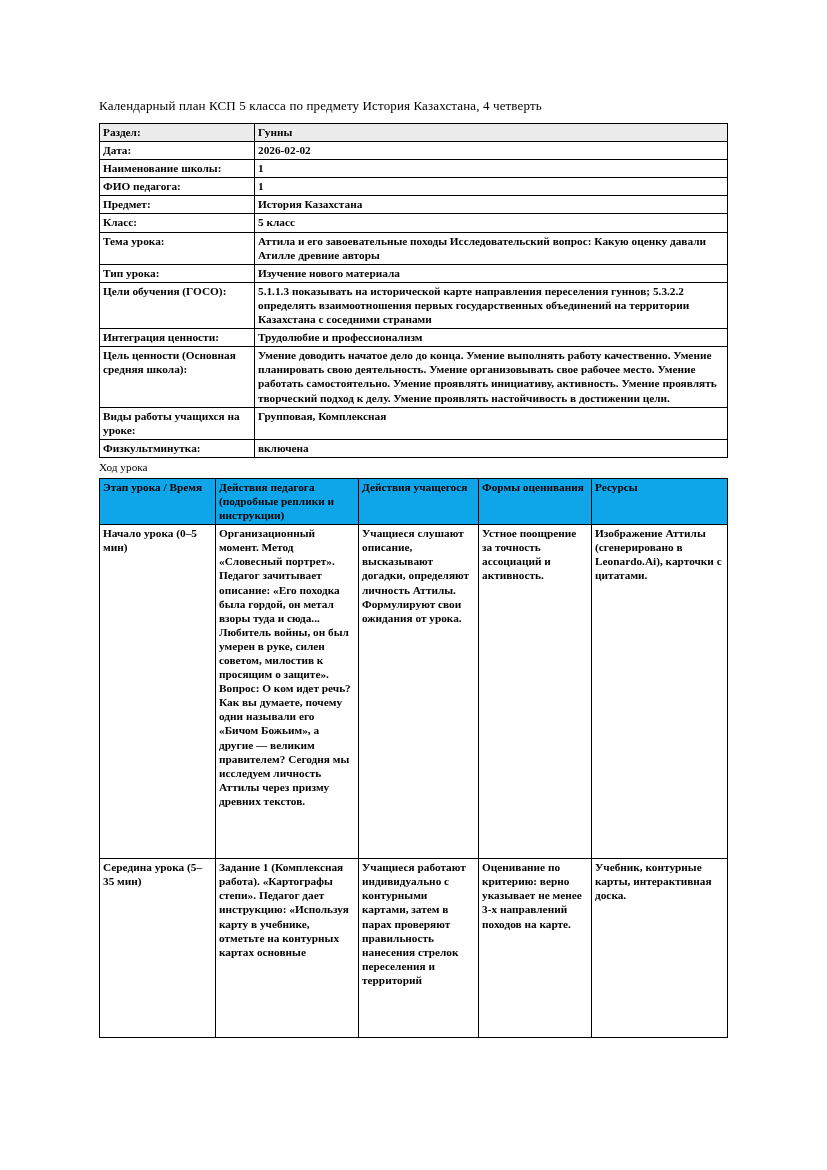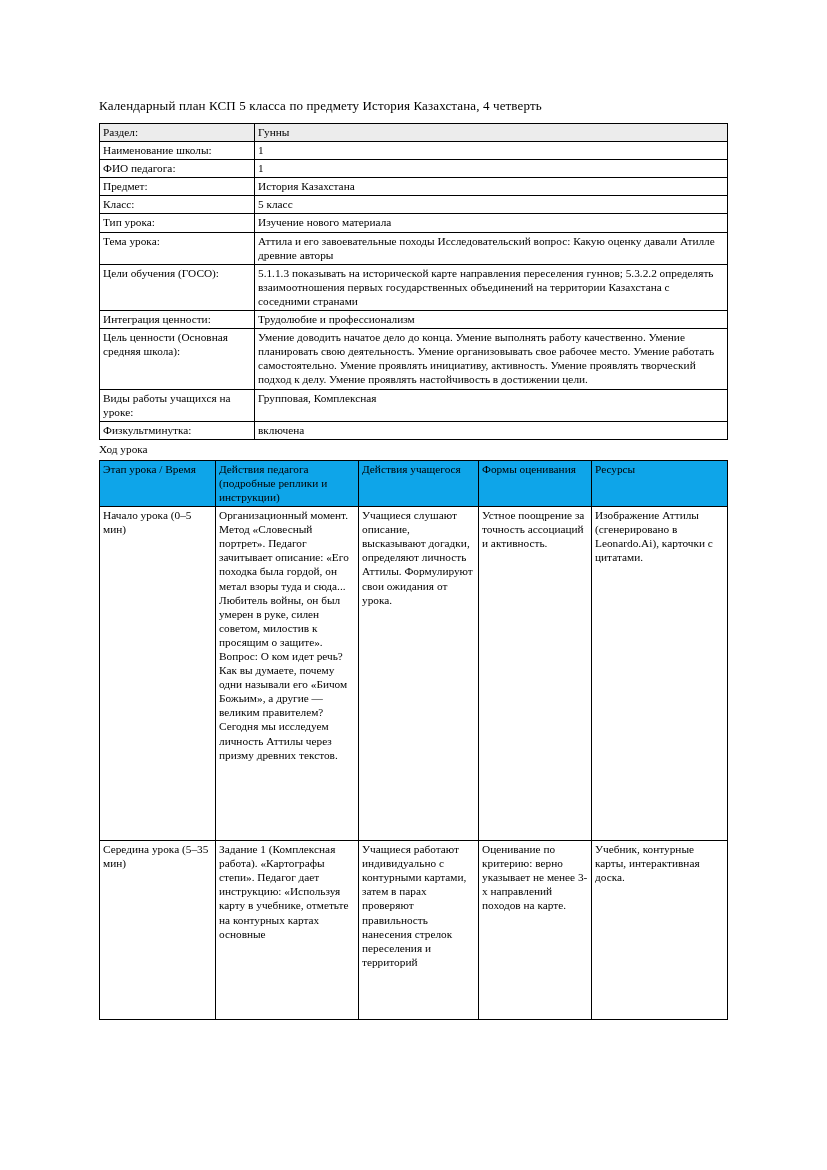--- a/index.html
+++ b/index.html
@@ -36,21 +36,21 @@
     table-layout: fixed;
     font-size: 11.3px;
     line-height: 14.1px;
   }
   table.doc-table td,
   table.doc-table th {
     border: 1px solid #000000;
     padding: 1px 3px 2px 3px;
     vertical-align: top;
     text-align: left;
-    font-weight: normal;
+    font-weight: bold;
     word-wrap: break-word;
     overflow-wrap: break-word;
     hyphens: none;
   }
   
   .info-table col.c-label { width: 155px; }
   .info-table col.c-value { width: 473px; }
   .info-table tr.shaded td { background: #ececec; }
   
   .section-caption {
@@ -80,42 +80,46 @@
     <colgroup>
       <col class="c-label">
       <col class="c-value">
     </colgroup>
     <tbody>
       <tr class="shaded">
         <td>Раздел:</td>
         <td>Гунны</td>
       </tr>
       <tr>
+        <td>Дата:</td>
+        <td>2026-02-02</td>
+      </tr>
+      <tr>
         <td>Наименование школы:</td>
         <td>1</td>
       </tr>
       <tr>
         <td>ФИО педагога:</td>
         <td>1</td>
       </tr>
       <tr>
         <td>Предмет:</td>
         <td>История Казахстана</td>
       </tr>
       <tr>
         <td>Класс:</td>
         <td>5 класс</td>
       </tr>
       <tr>
+        <td>Тема урока:</td>
+        <td>Аттила и его завоевательные походы Исследовательский вопрос: Какую оценку давали Атилле древние авторы</td>
+      </tr>
+      <tr>
         <td>Тип урока:</td>
         <td>Изучение нового материала</td>
-      </tr>
-      <tr>
-        <td>Тема урока:</td>
-        <td>Аттила и его завоевательные походы Исследовательский вопрос: Какую оценку давали Атилле древние авторы</td>
       </tr>
       <tr>
         <td>Цели обучения (ГОСО):</td>
         <td>5.1.1.3 показывать на исторической карте направления переселения гуннов; 5.3.2.2 определять взаимоотношения первых государственных объединений на территории Казахстана с соседними странами</td>
       </tr>
       <tr>
         <td>Интеграция ценности:</td>
         <td>Трудолюбие и профессионализм</td>
       </tr>
       <tr>

